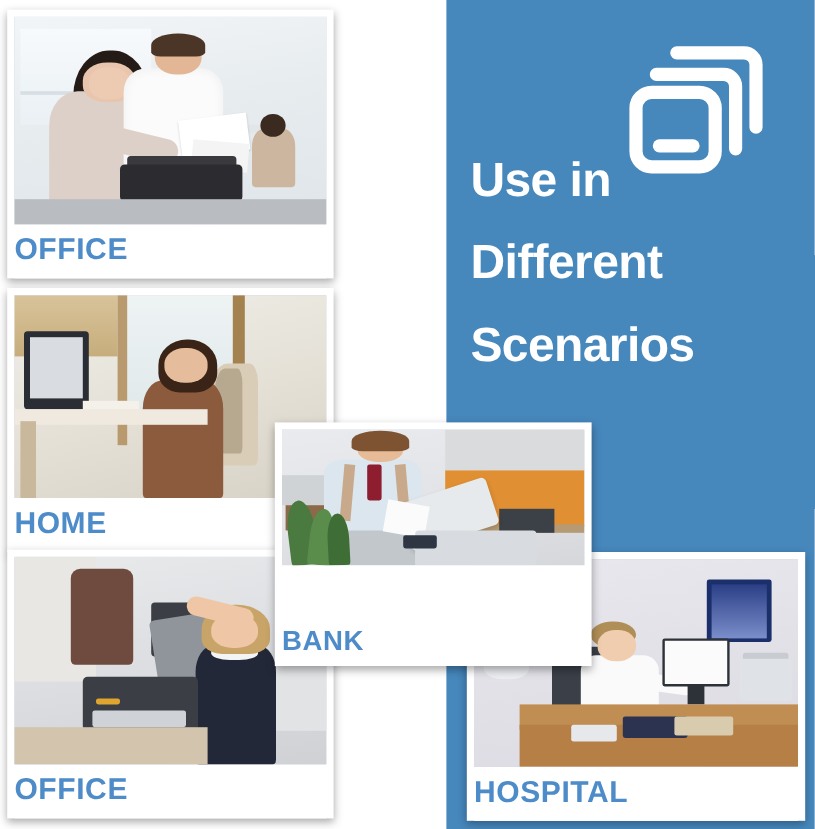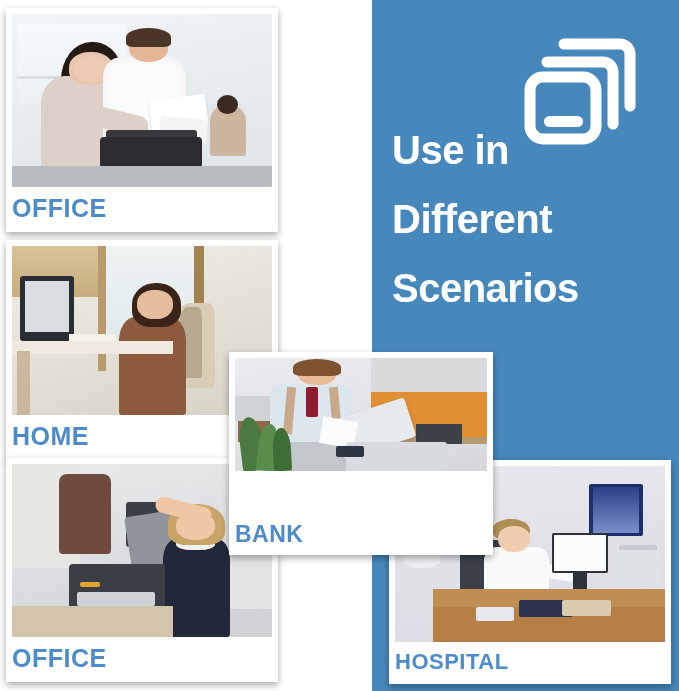--- a/index.html
+++ b/index.html
@@ -86,21 +86,21 @@
   #card-office   { left: 6px;   top: 8px;   width: 272px; height: 224px; z-index: 5; }
   #card-home     { left: 6px;   top: 240px; width: 272px; height: 220px; z-index: 5; }
   #card-school   { left: 6px;   top: 458px; width: 272px; height: 224px; z-index: 5; }
   #card-bank     { left: 229px; top: 352px; width: 264px; height: 203px; z-index: 9; gap: 45px; }
   #card-hospital { left: 389px; top: 460px; width: 282px; height: 224px; z-index: 7; }
 
   #card-office   .caption,
   #card-home     .caption,
   #card-school   .caption { font-size: 25px; }
   #card-bank     .caption { font-size: 23px; padding: 7px 0 9px 0; }
-  #card-hospital .caption { font-size: 22px; }
+  #card-hospital .caption { font-size: 25px; }
 
   
   .scene { position: absolute; inset: 0; }
   .sh { position: absolute; }
 
   
   .office-bg { inset:0; background: linear-gradient(170deg,#f2f5f7 0%,#e7ecef 45%,#dfe5e9 100%); }
   .office-win { left:2%; top:6%; width:42%; height:46%; background:linear-gradient(180deg,#f7fafc,#eaf0f4); }
   .office-winline { left:2%; top:36%; width:46%; height:3px; background:#d7dee4; }
   .off-w-head { left:22%; top:22%; width:17%; height:19%; background:#e8c5ac; border-radius:46% 46% 42% 42%; }

